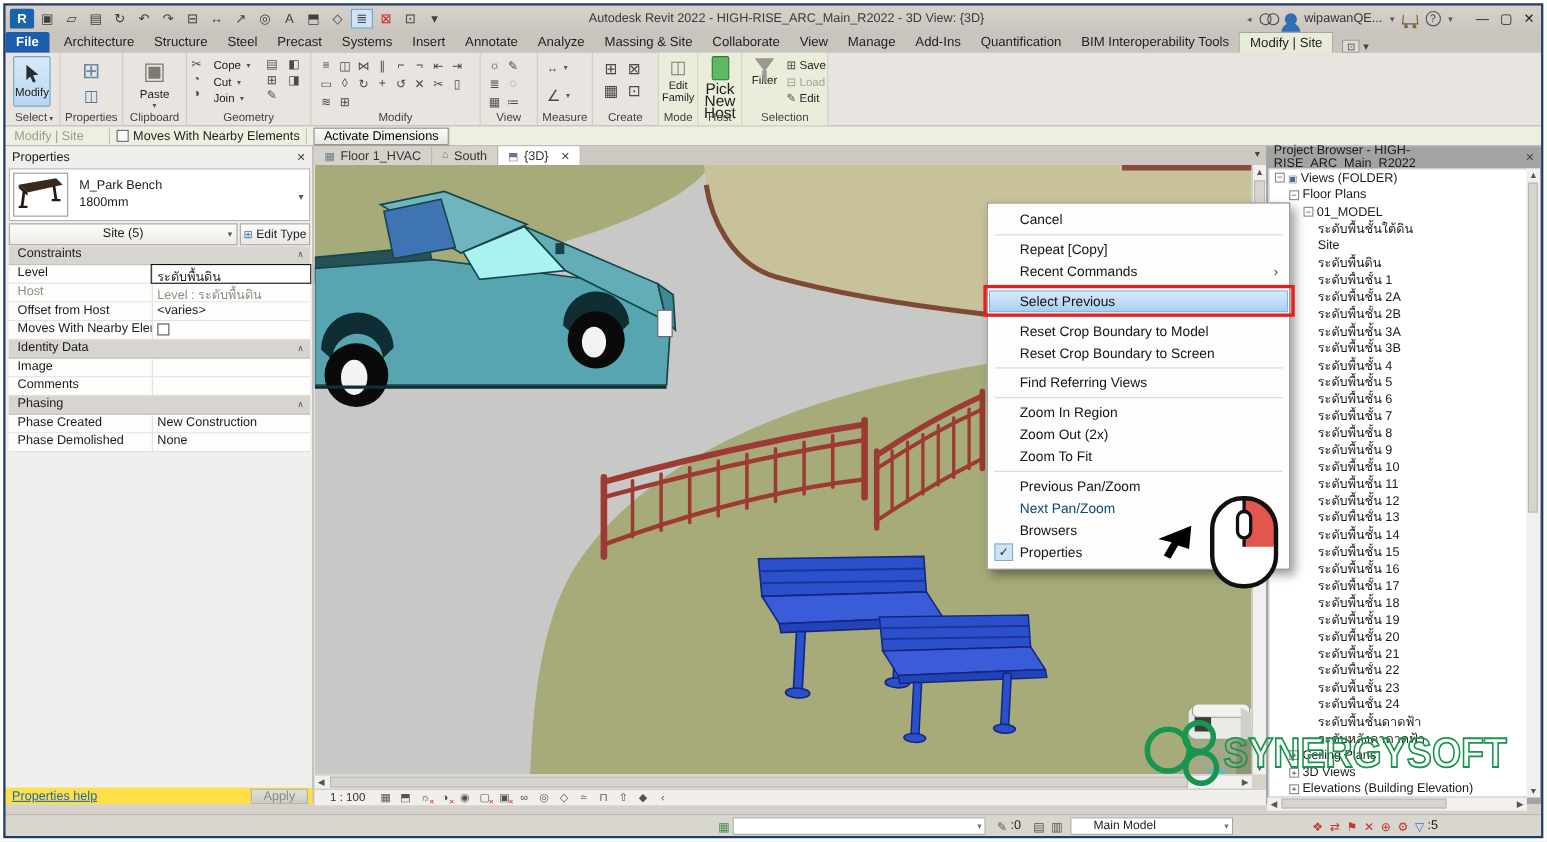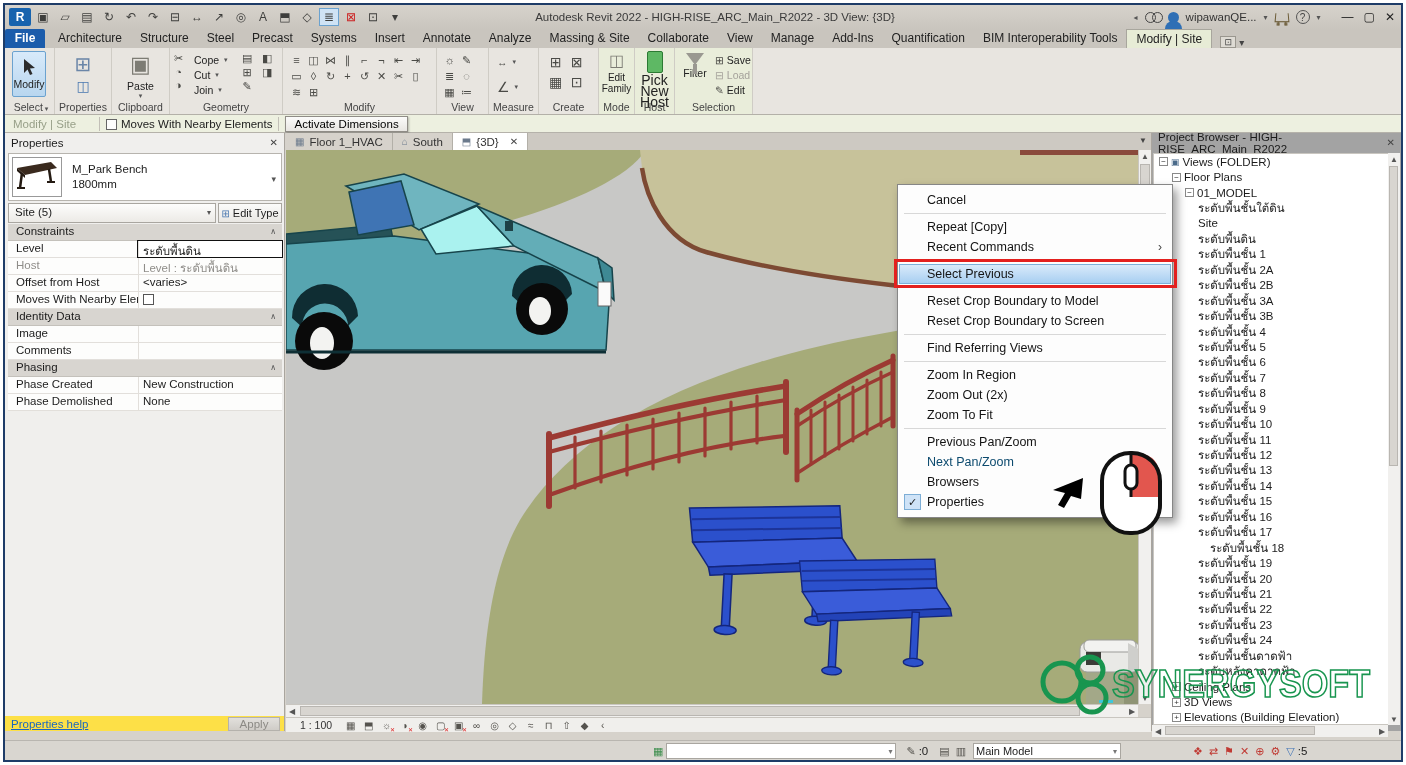--- a/index.html
+++ b/index.html
@@ -114,21 +114,21 @@
 .tx { width:9px; height:9px; border:1px solid #898989; background:#fff; font-size:8px; line-height:7px; text-align:center; color:#333; margin-right:3px; flex:none; }
 .views-ic { color:#4a6a8a; font-size:9px; margin-right:3px; }
 #pb-vscroll { left:1388px; top:153px; width:12px; height:572px; background:#f1f0ee; font-size:8px; color:#555; }
 #pb-vscroll .sthumb { position:absolute; left:1px; top:13px; width:9px; height:300px; background:#d8d5d0; border:1px solid #b9b6b1; }
 #pb-hscroll { left:1152px; top:725px; width:236px; height:12px; background:#f1f0ee; font-size:8px; color:#555; }
 #pb-hscroll .sthumb { position:absolute; left:13px; top:1px; width:150px; height:9px; background:#d8d5d0; border:1px solid #b9b6b1; }
 
 
 #statusbar { left:5px; top:740px; width:1396px; height:21px; background:#d9d6d0; border-top:1px solid #b9b6b0; display:flex; align-items:center; font-size:11.5px; color:#222; }
 #status-hint { padding-left:6px; width:560px; }
-.scombo { height:16px; background:#fff; border:1px solid #a9a6a0; position:relative; font-size:11px; padding:1px 2px; }
+.scombo { height:16px; background:#fff; border:1px solid #a9a6a0; position:relative; font-size:11px; padding:1px 20px; }
 .scombo::after { content:"▾"; position:absolute; right:3px; top:3px; font-size:8px; color:#777; }
 .sicon { font-size:11px; color:#55534e; margin:0 3px; }
 .sicon.gold { color:#c9a227; } .sicon.blue { color:#3a6fb5; } .sicon.red { color:#c03a33; } .sicon.green { color:#3f8f4f; }
 
 
 #ctxmenu { left:897px; top:184px; width:276px; background:#fdfdfd; border:1px solid #868686; box-shadow:4px 5px 9px rgba(0,0,0,.4); padding:5px 1px; z-index:30; font-size:12.5px; color:#141414; }
 .mi { height:20px; line-height:20px; padding-left:28px; position:relative; white-space:nowrap; }
 .mi.sep { height:0; border-top:1px solid #d8d8d8; margin:3px 5px; padding:0; }
 .mi.hl { background:linear-gradient(#dcecfb,#a5cdf1); box-shadow:inset 0 0 0 1px #7dafd9; }
 .mi.dis { color:#0c4a6e; }
@@ -381,21 +381,21 @@
             <line x1="34" y1="24" x2="42" y2="24" stroke="#241a12" stroke-width="2"></line>
           </svg>
       </span>
       <span class="ttext">
         <div>M_Park Bench</div>
         <div>1800mm</div>
       </span>
       <span class="tcaret">▾</span>
     </div>
     <div class="selrow">
-      <span class="combo" style="flex:1;"><span>Site (5)</span></span>
+      <span class="combo" style="flex:1;text-align:center;"><span>Site (5)</span></span>
       <span id="edit-type">
           <span style="color:#4a78b0;font-size:10px;">⊞</span>
           <span>Edit Type</span>
         </span>
     </div>
     <div id="pgrid">
 
         <div class="prow sec">
           <span class="pl">Constraints</span>
           <span class="secchev">∧</span>
@@ -741,21 +741,21 @@
         <div class="trow" style="padding-left: 44px;">
 
           <span>ระดับพื้นชั้น 16</span>
         </div>
 
         <div class="trow" style="padding-left: 44px;">
 
           <span>ระดับพื้นชั้น 17</span>
         </div>
 
-        <div class="trow" style="padding-left: 56px;">
+        <div class="trow" style="padding-left: 44px;">
 
           <span>ระดับพื้นชั้น 18</span>
         </div>
 
         <div class="trow" style="padding-left: 44px;">
 
           <span>ระดับพื้นชั้น 19</span>
         </div>
 
         <div class="trow" style="padding-left: 44px;">

